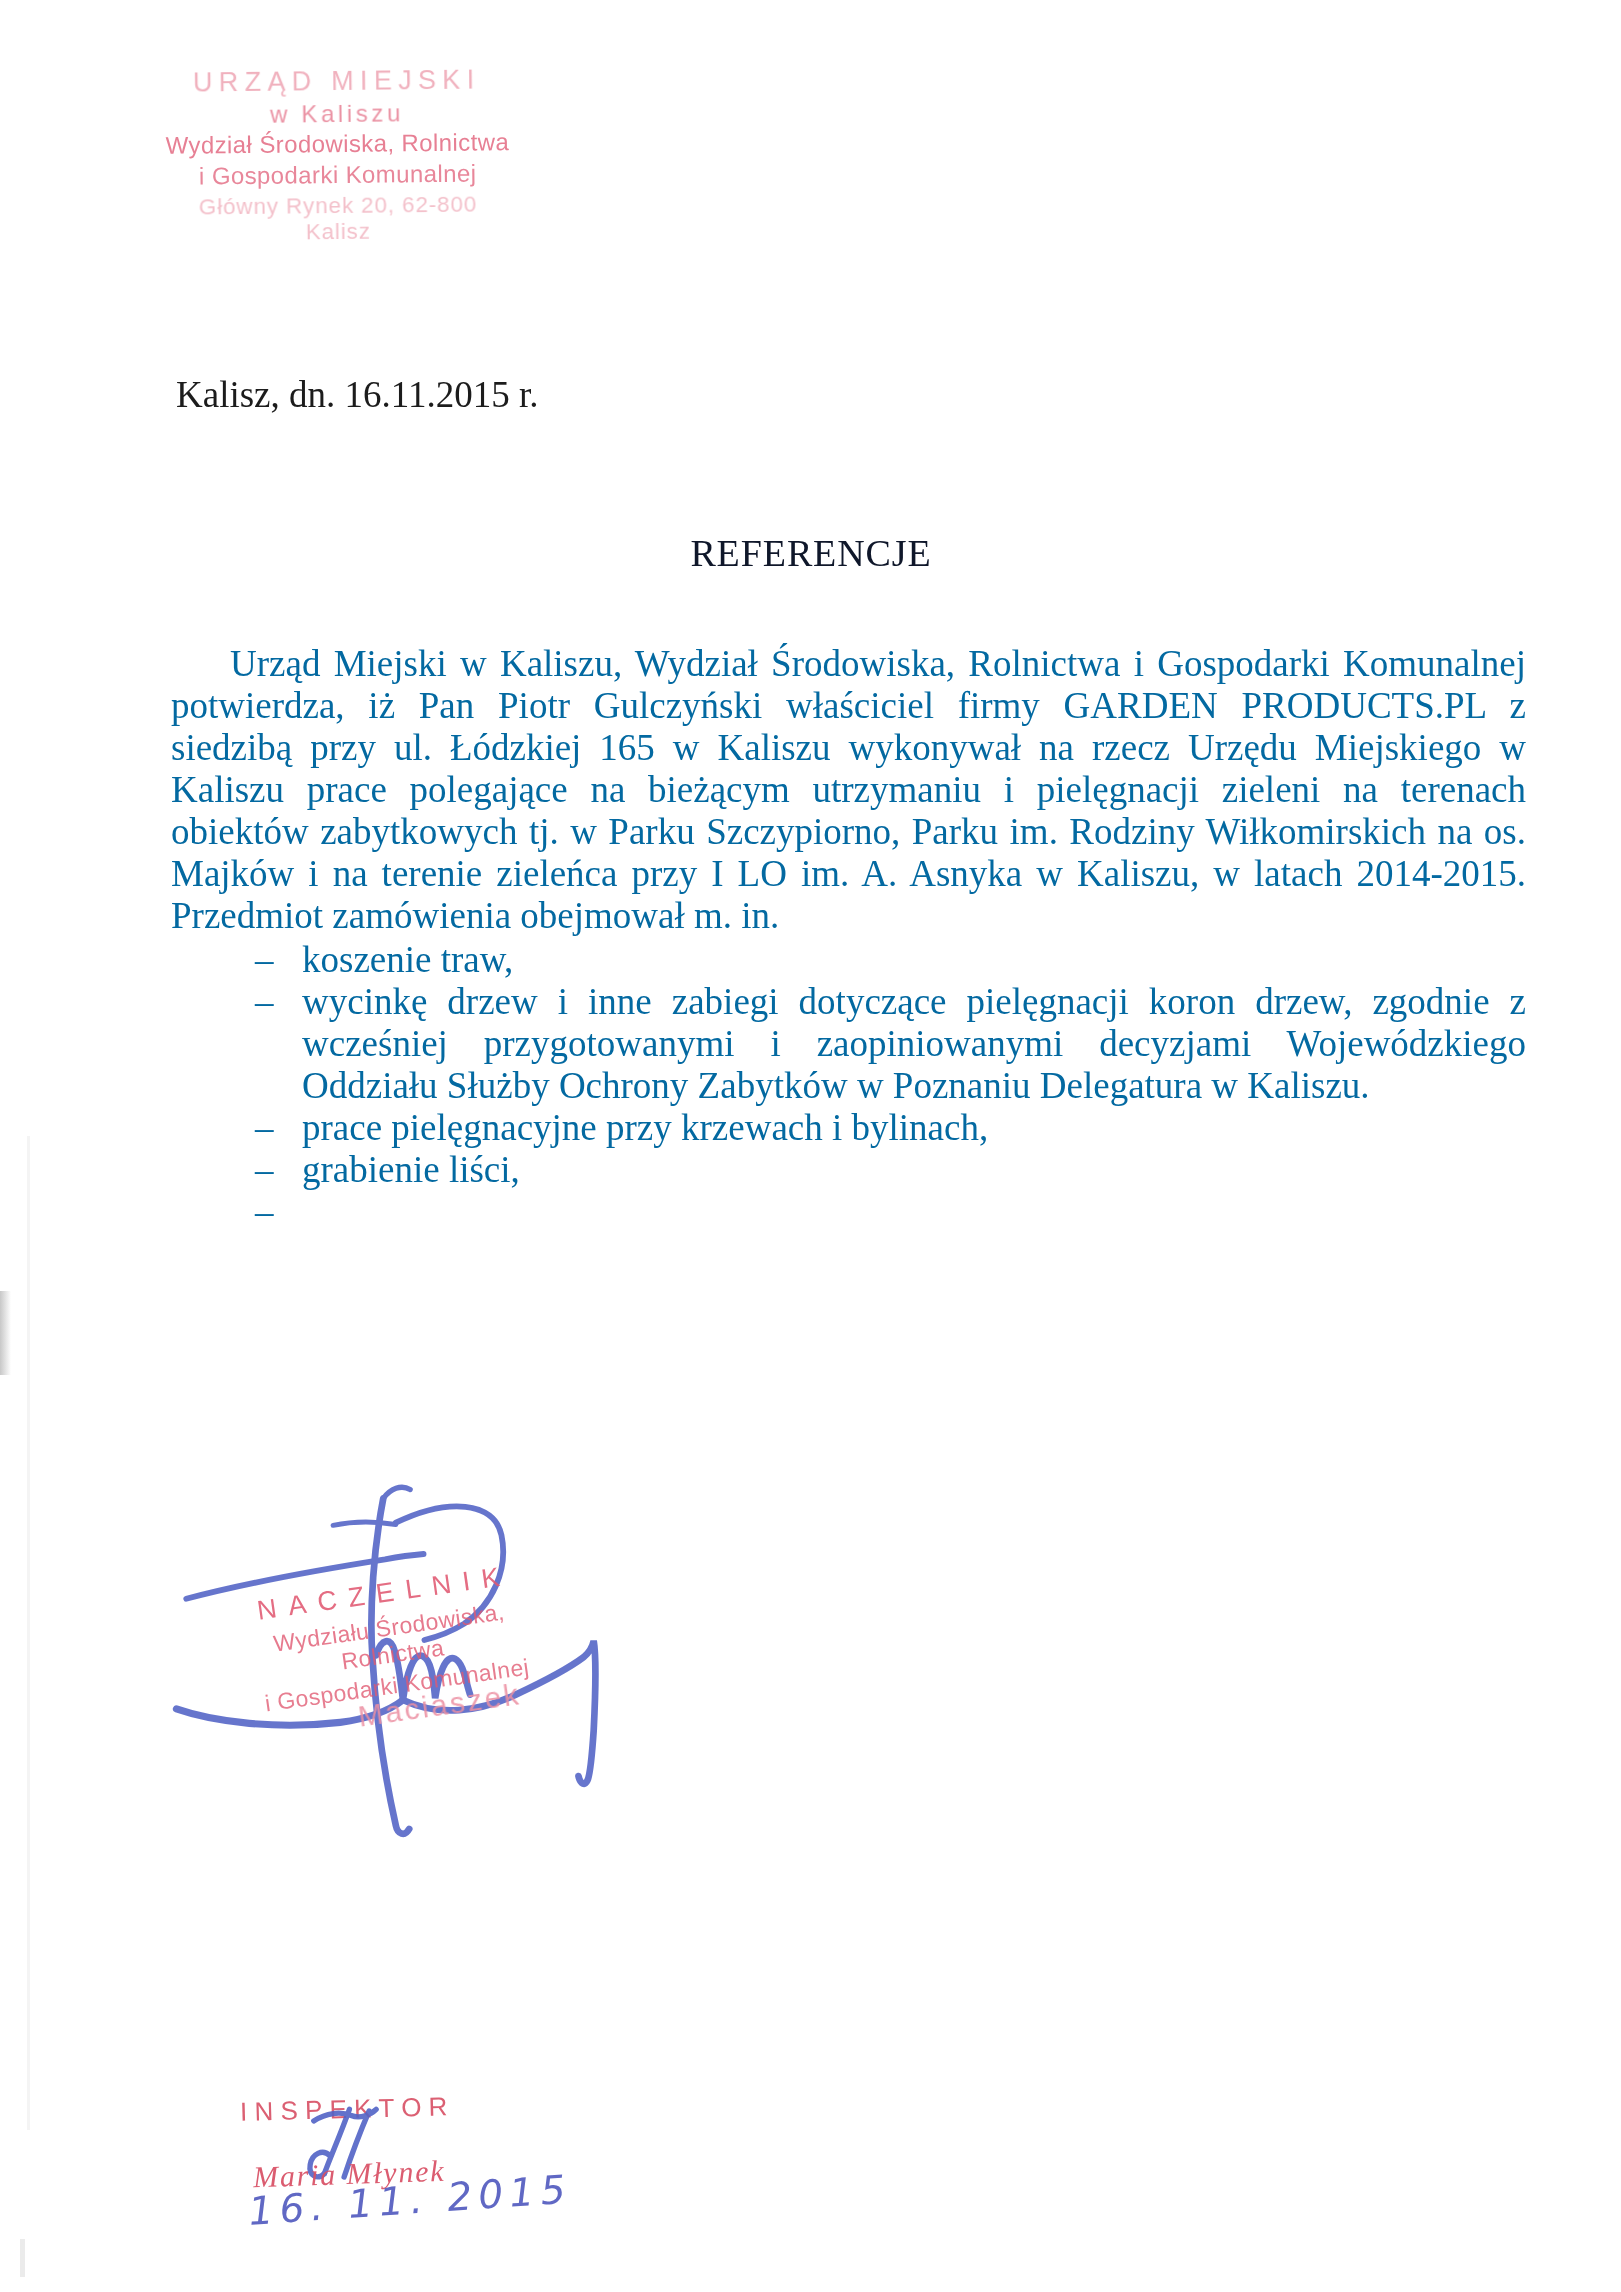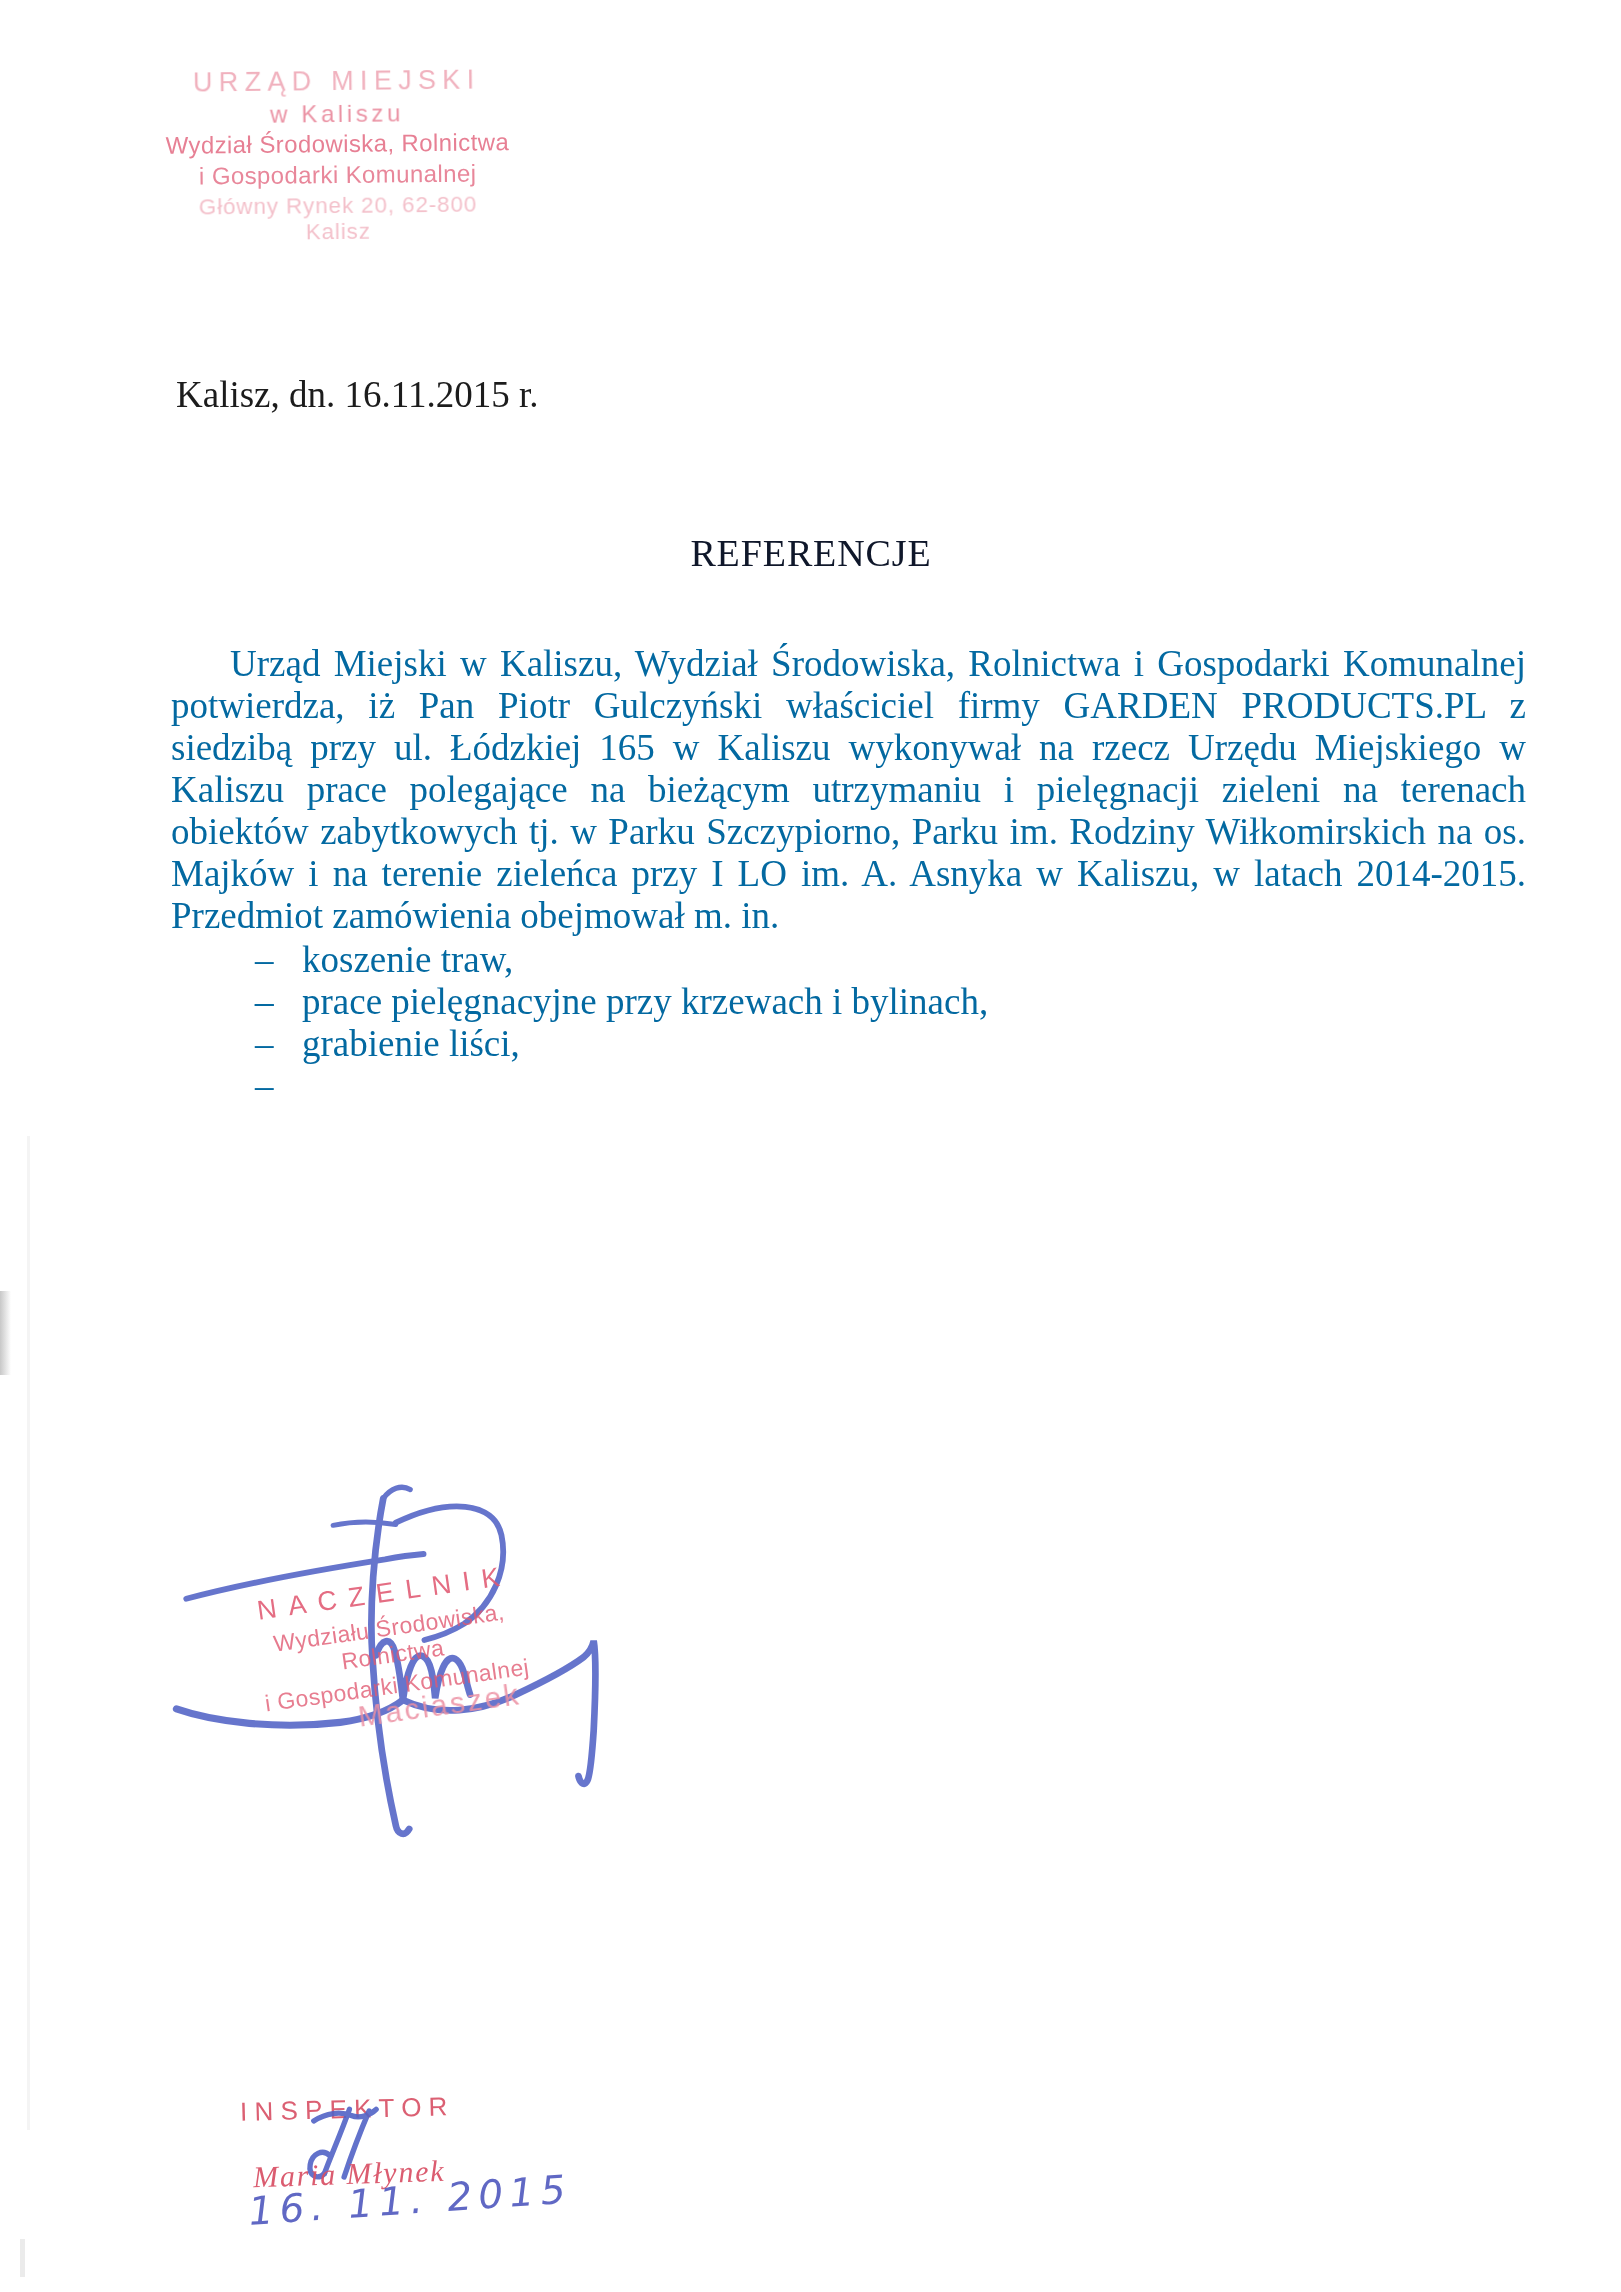--- a/index.html
+++ b/index.html
@@ -141,20 +141,21 @@
 
   <div class="letter-body">
     <p class="p-main">Urząd Miejski w Kaliszu, Wydział Środowiska, Rolnictwa i Gospodarki Komunalnej potwierdza, iż Pan Piotr Gulczyński właściciel firmy GARDEN PRODUCTS.PL z siedzibą przy ul. Łódzkiej 165 w Kaliszu wykonywał na rzecz Urzędu Miejskiego w Kaliszu prace polegające na bieżącym utrzymaniu i pielęgnacji zieleni na terenach obiektów zabytkowych tj. w Parku Szczypiorno, Parku im. Rodziny Wiłkomirskich na os. Majków i na terenie zieleńca przy I LO im. A. Asnyka w Kaliszu, w latach 2014-2015. Przedmiot zamówienia obejmował m. in.</p>
     <ul class="bullets">
       <li>
         <span class="dash">–</span>
         <span>koszenie traw,</span>
       </li>
       <li>
         <span class="dash">–</span>
+        <span>wycinkę drzew i inne zabiegi dotyczące pielęgnacji koron drzew, zgodnie z wcześniej przygotowanymi i zaopiniowanymi decyzjami Wojewódzkiego Oddziału Służby Ochrony Zabytków w Poznaniu Delegatura w Kaliszu.</span>
       </li>
       <li>
         <span class="dash">–</span>
         <span>prace pielęgnacyjne przy krzewach i bylinach,</span>
       </li>
       <li>
         <span class="dash">–</span>
         <span>grabienie liści,</span>
       </li>
       <li>

